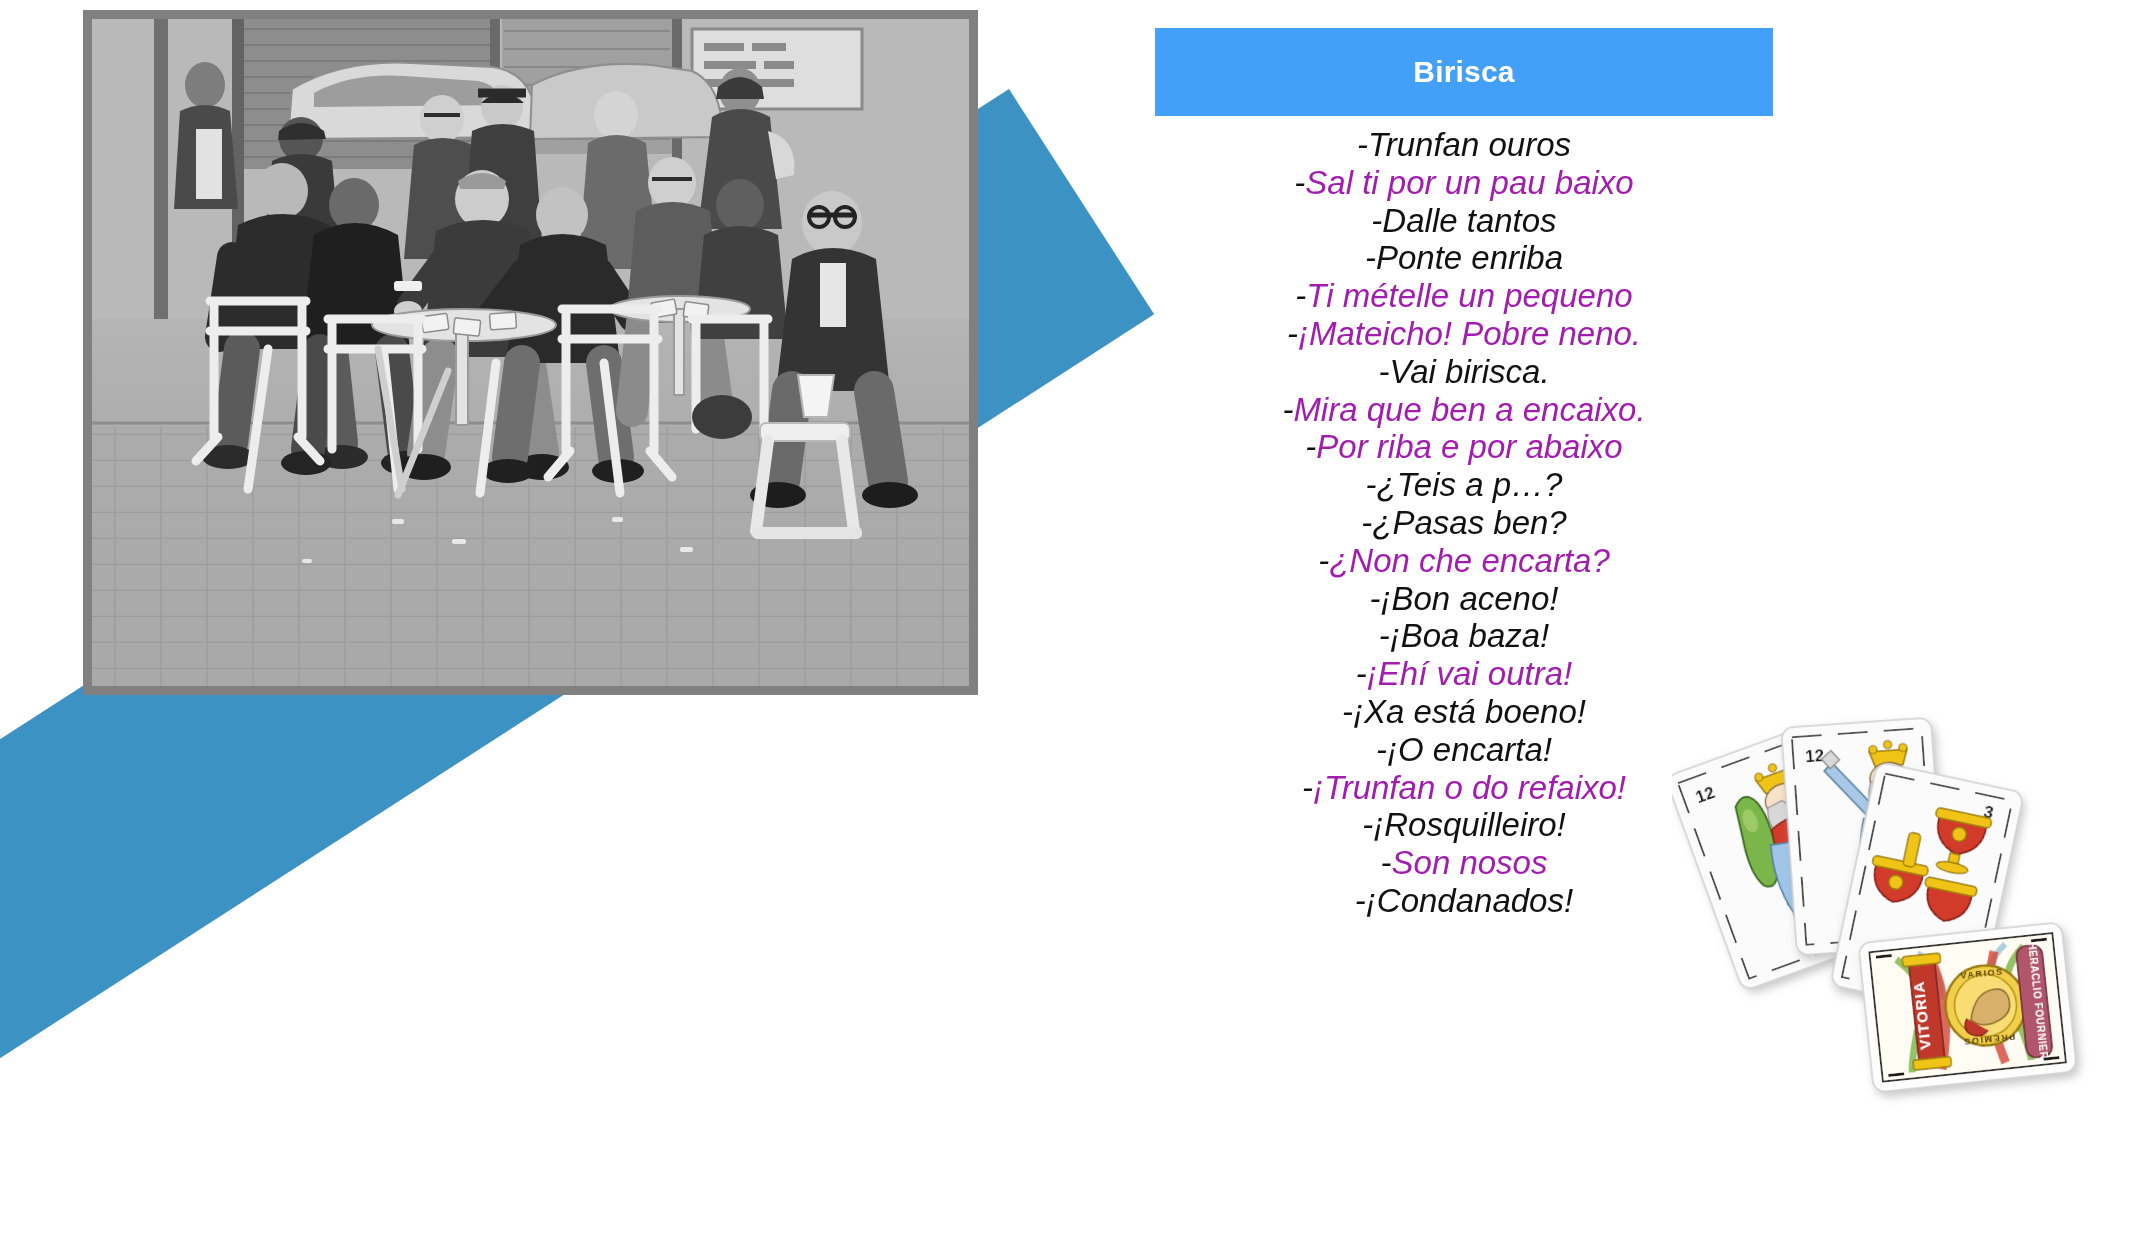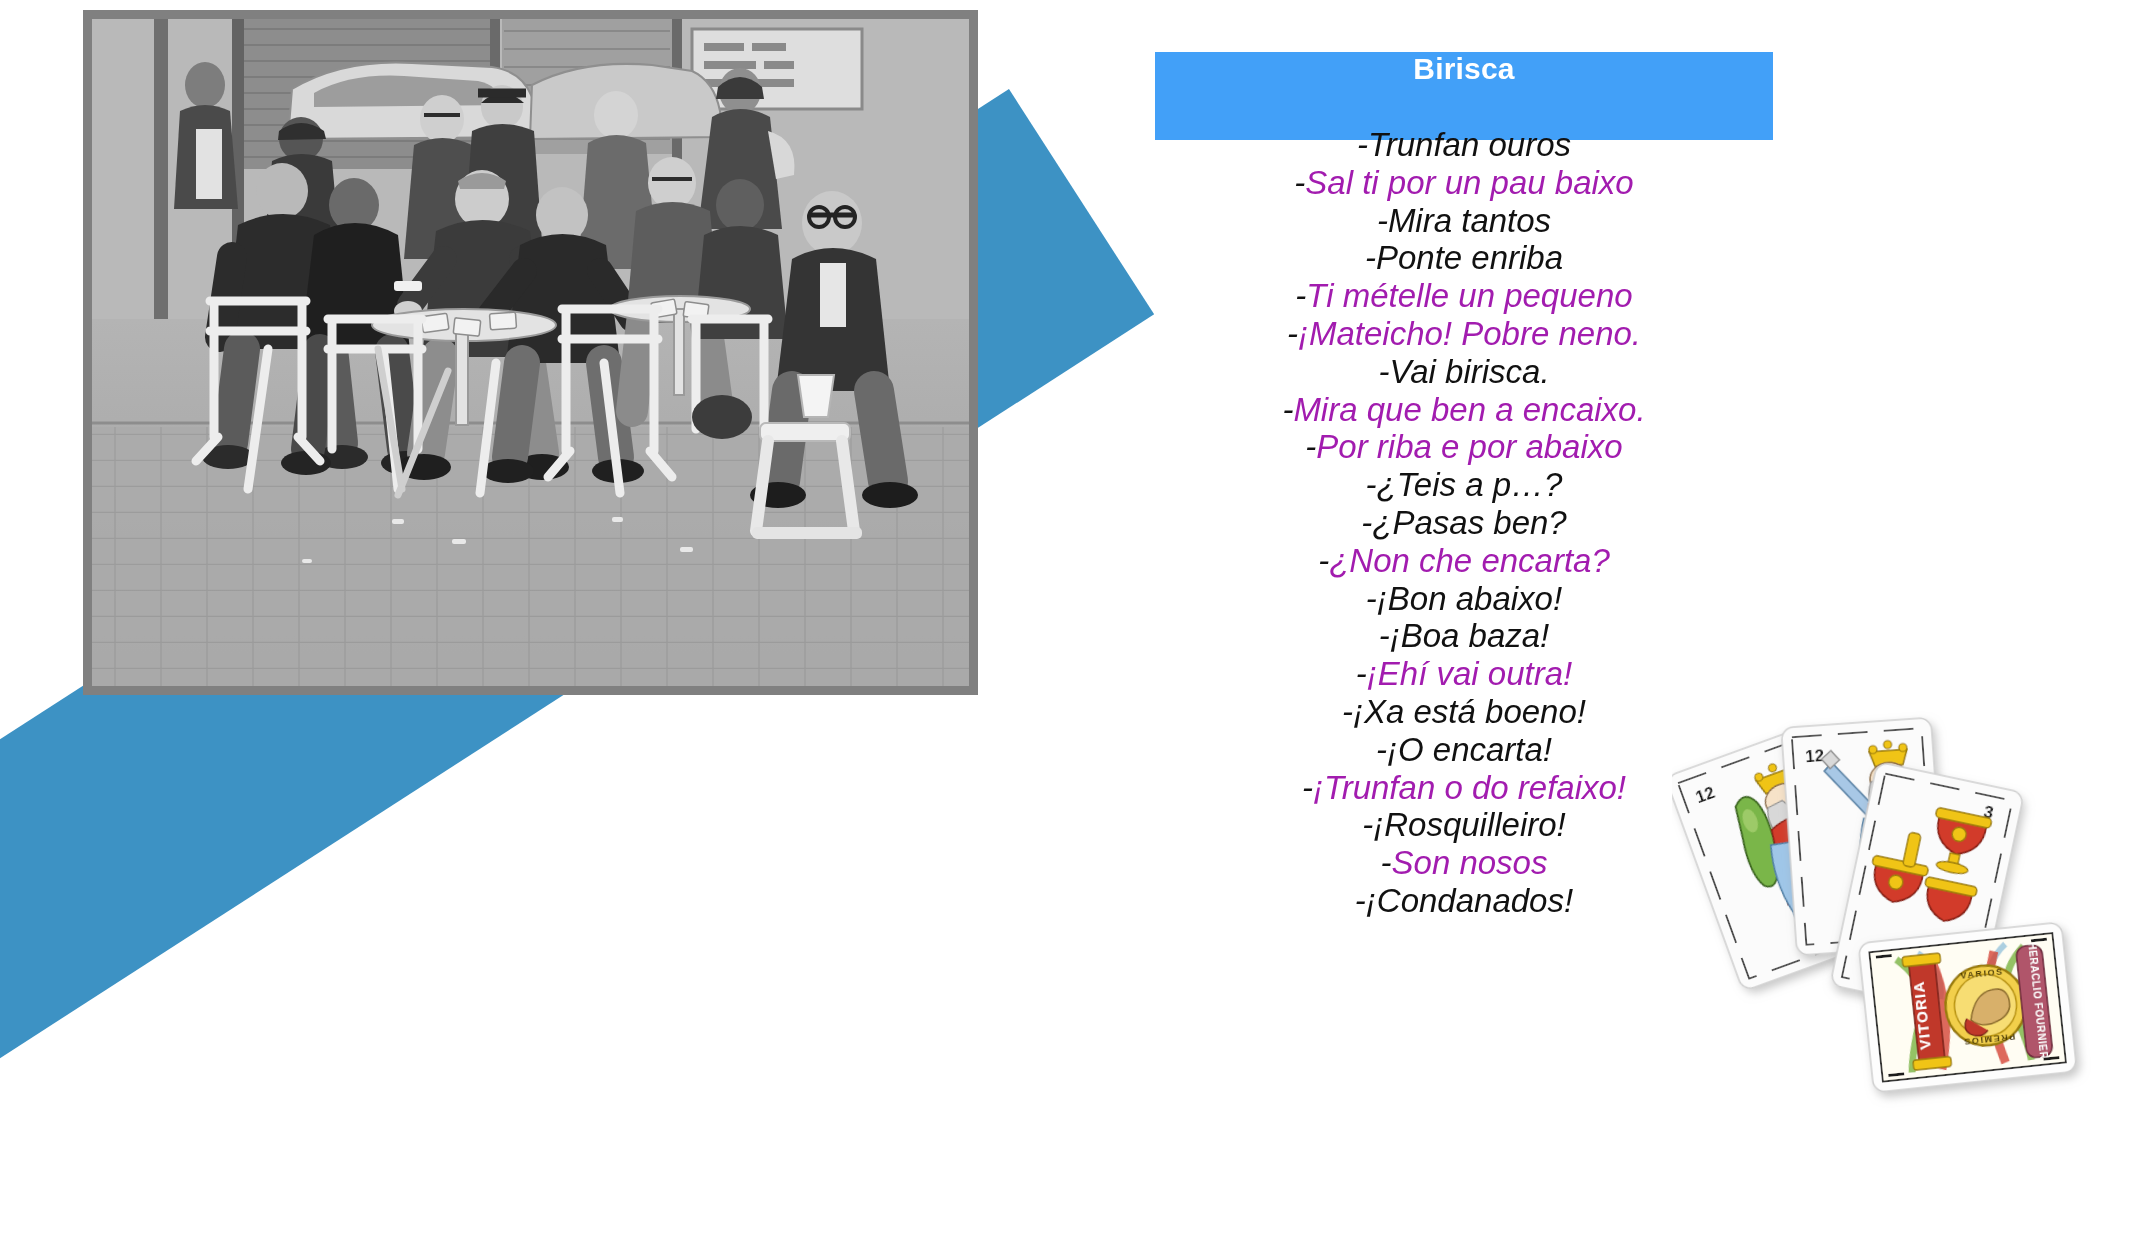--- a/index.html
+++ b/index.html
@@ -59,22 +59,22 @@
     z-index: 4;
   }
   .title-banner {
     position: absolute;
     left: 0;
     top: 28px;
     width: 618px;
     height: 88px;
     background: #42a0f8;
     display: flex;
+    align-items: center;
     justify-content: center;
-    margin-top: 24px;
   }
   .title-banner .title-text {
     color: #ffffff;
     font-size: 30px;
     font-weight: bold;
     font-family: "Liberation Sans", sans-serif;
     letter-spacing: 0.2px;
   }
 
   .poem {
@@ -311,31 +311,31 @@
 
 <div class="right-col">
 
   <div class="title-banner">
     <span class="title-text">Birisca</span>
   </div>
 
   <div class="poem">
       <span class="line"><span class="dash">-</span><span class="body-black">Trunfan ouros</span></span>
       <span class="line"><span class="dash">-</span><span class="body-blue">Sal ti por un pau baixo</span></span>
-      <span class="line"><span class="dash">-</span><span class="body-black">Mira tantos</span></span>
+      <span class="line"><span class="dash">-</span><span class="body-black">Dalle tantos</span></span>
       <span class="line"><span class="dash">-</span><span class="body-black">Ponte enriba</span></span>
       <span class="line"><span class="dash">-</span><span class="body-blue">Ti métellе un pequeno</span></span>
       <span class="line"><span class="dash">-</span><span class="body-blue">¡Mateicho! Pobre neno.</span></span>
       <span class="line"><span class="dash">-</span><span class="body-black">Vai birisca.</span></span>
       <span class="line"><span class="dash">-</span><span class="body-blue">Mira que ben a encaixo.</span></span>
       <span class="line"><span class="dash">-</span><span class="body-blue">Por riba e por abaixo</span></span>
       <span class="line"><span class="dash">-</span><span class="body-black">¿Teis a p…?</span></span>
       <span class="line"><span class="dash">-</span><span class="body-black">¿Pasas ben?</span></span>
       <span class="line"><span class="dash">-</span><span class="body-blue">¿Non che encarta?</span></span>
-      <span class="line"><span class="dash">-</span><span class="body-black">¡Bon abaixo!</span></span>
+      <span class="line"><span class="dash">-</span><span class="body-black">¡Bon aceno!</span></span>
       <span class="line"><span class="dash">-</span><span class="body-black">¡Boa baza!</span></span>
       <span class="line"><span class="dash">-</span><span class="body-blue">¡Ehí vai outra!</span></span>
       <span class="line"><span class="dash">-</span><span class="body-black">¡Xa está boeno!</span></span>
       <span class="line"><span class="dash">-</span><span class="body-black">¡O encarta!</span></span>
       <span class="line"><span class="dash">-</span><span class="body-blue">¡Trunfan o do refaixo!</span></span>
       <span class="line"><span class="dash">-</span><span class="body-black">¡Rosquilleiro!</span></span>
       <span class="line"><span class="dash">-</span><span class="body-blue">Son nosos</span></span>
       <span class="line"><span class="dash">-</span><span class="body-black">¡Condanados!</span></span>
     </div>
 

